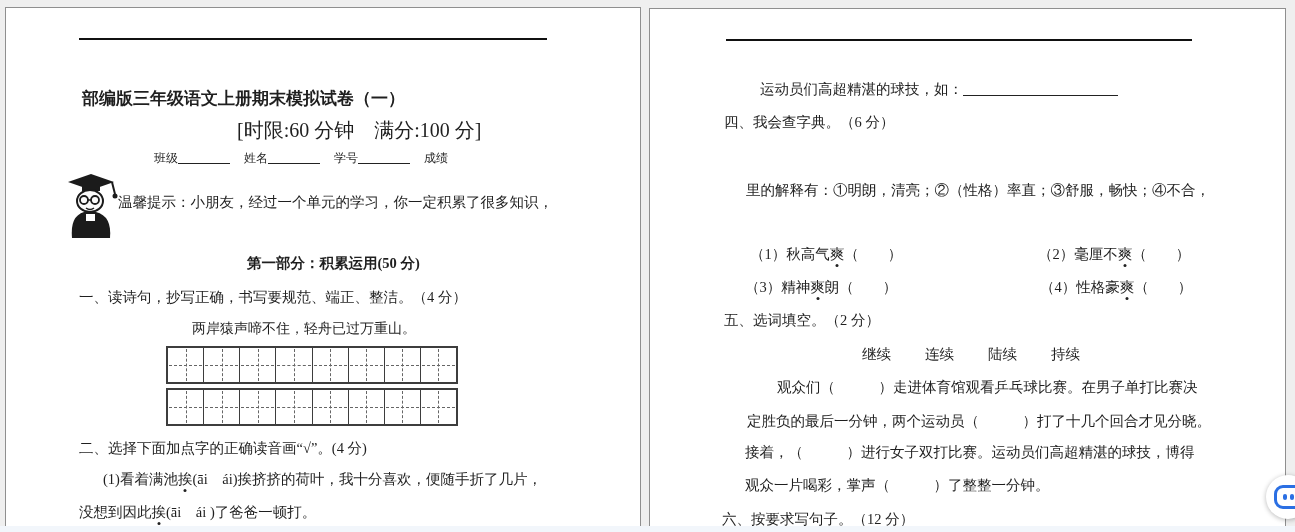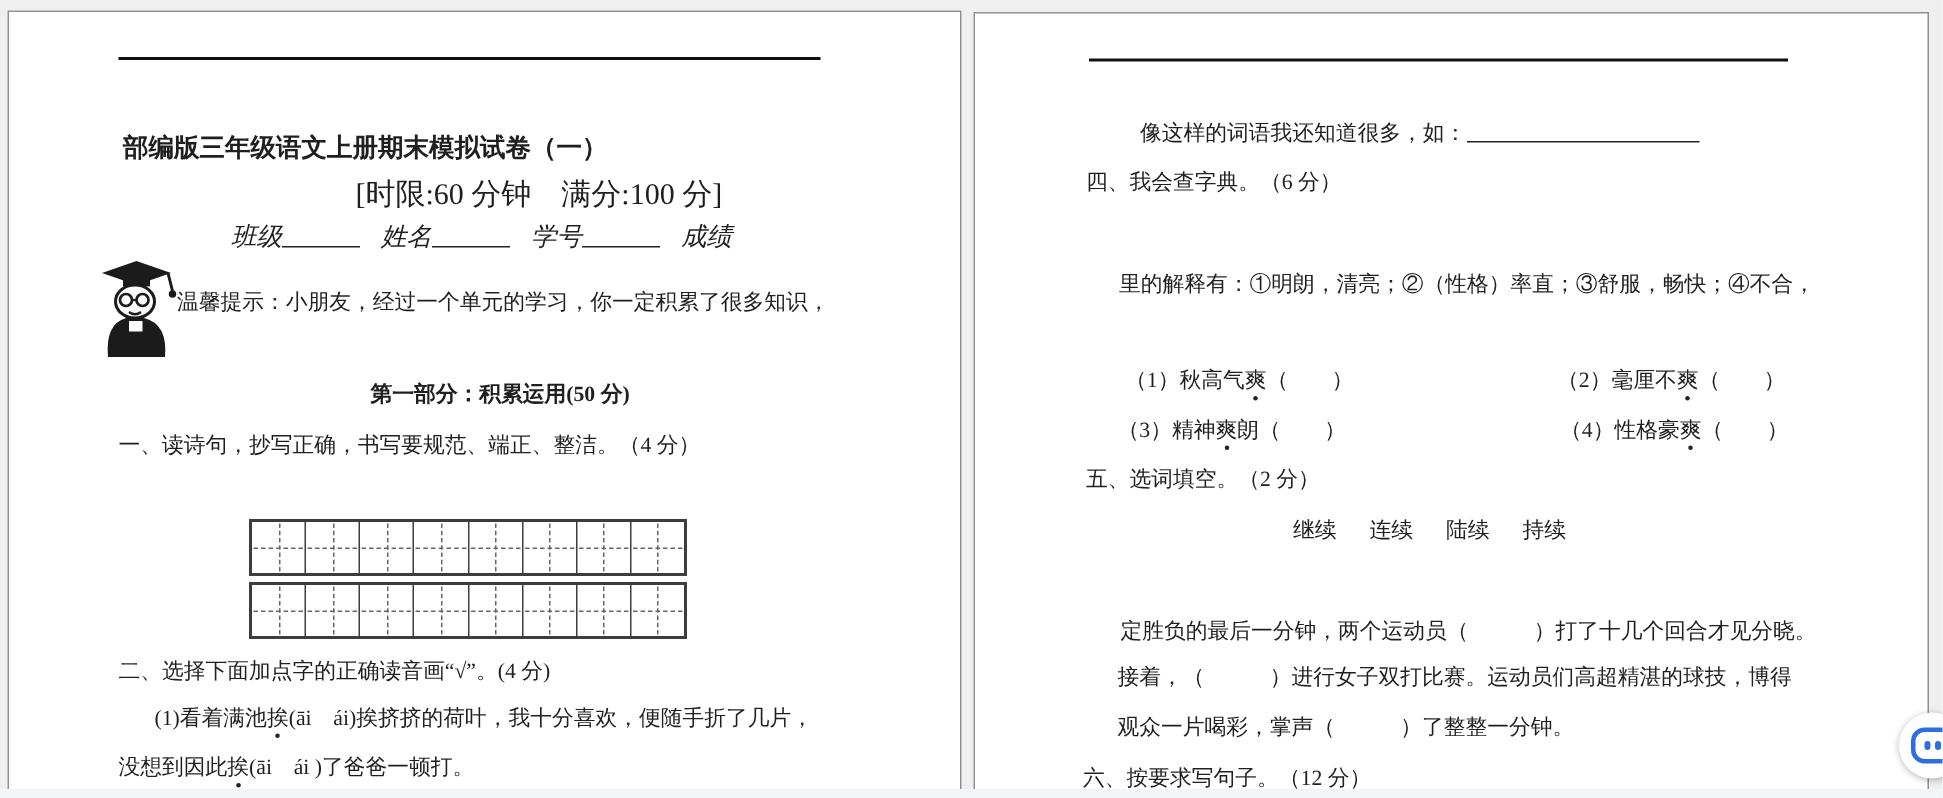--- a/index.html
+++ b/index.html
@@ -27,21 +27,21 @@
   .du{position:relative;display:inline-block;}
   .du::after{content:"";position:absolute;width:3px;height:3px;border-radius:50%;
     background:#222;left:50%;bottom:-4px;transform:translateX(-50%);}
   
   .grid-strip{position:absolute;left:160px;width:292px;height:38px;
     border:2px solid #3d3d3d;box-sizing:border-box;display:flex;background:#fff;}
   .grid-cell{flex:1;position:relative;border-right:1px solid #3d3d3d;}
   .grid-cell:last-child{border-right:none;}
   .grid-cell::before{content:"";position:absolute;left:1px;right:1px;top:50%;border-top:1px dashed #666;}
   .grid-cell::after{content:"";position:absolute;top:1px;bottom:1px;left:50%;border-left:1px dashed #666;}
-  .words-row{display:flex;gap:22px;}
+  .words-row{display:flex;gap:34px;}
   
   .mascot{position:absolute;left:56px;top:160px;width:58px;height:72px;}
   
   .fab{position:absolute;left:1266px;top:475px;width:44px;height:44px;border-radius:50%;
     background:#fff;box-shadow:0 1px 5px rgba(0,0,0,.28);display:flex;align-items:center;
     justify-content:center;z-index:6;cursor:pointer;}
   .fab-glyph{width:23px;height:18px;border:3px solid #2b6fe3;border-radius:9px;
     display:flex;gap:3px;align-items:center;justify-content:center;box-sizing:content-box;}
   .fab-glyph i{width:4px;height:6px;background:#2b6fe3;border-radius:2px;}
   .bottom-bar{position:absolute;left:0;top:526px;width:1295px;height:6px;background:#f2f6fb;z-index:5;}
@@ -49,21 +49,21 @@
 </head>
 <body>
 
 <div class="page page-left">
   <div class="rule" style="left:73px;top:30px;width:468px;"></div>
 
   <div class="line bold" style="left:76px;top:82px;font-size:17px;">部编版三年级语文上册期末模拟试卷（一）</div>
 
   <div class="line" style="left:231px;top:113px;font-size:20px;">[时限:60 分钟　满分:100 分]</div>
 
-  <div class="line" style="left:148px;top:141px;font-size:17px;font-style:italic;">
+  <div class="line" style="left:148px;top:141px;font-size:12px;">
     <span>班级</span><span class="blank w52"></span><span>姓名</span><span class="blank w52"></span><span>学号</span><span class="blank w52"></span><span>成绩</span>
   </div>
 
   <svg class="mascot" viewBox="0 0 58 72">
     <polygon points="6,14 29,6 52,14 29,22" fill="#1b1b1b"></polygon>
     <rect x="20" y="17" width="18" height="6" fill="#1b1b1b"></rect>
     <line x1="50" y1="14" x2="53" y2="26" stroke="#1b1b1b" stroke-width="2"></line>
     <circle cx="53" cy="28" r="2.5" fill="#1b1b1b"></circle>
     <ellipse cx="28" cy="33" rx="13" ry="11" fill="#fbfbfb" stroke="#1b1b1b" stroke-width="2"></ellipse>
     <circle cx="22" cy="32" r="4" fill="none" stroke="#1b1b1b" stroke-width="1.8"></circle>
@@ -73,20 +73,21 @@
     <path d="M10 70 q-2 -22 12 -26 l12 0 q16 4 14 26 z" fill="#1b1b1b"></path>
     <rect x="24" y="46" width="9" height="7" fill="#ffffff"></rect>
   </svg>
 
   <div class="line" style="left:112px;top:185px;">温馨提示：小朋友，经过一个单元的学习，你一定积累了很多知识，</div>
 
   <div class="line bold" style="left:241px;top:246px;">第一部分：积累运用(50 分)</div>
 
   <div class="line sec" style="left:73px;top:280px;">一、读诗句，抄写正确，书写要规范、端正、整洁。（4 分）</div>
 
+  <div class="line" style="left:186px;top:312px;font-size:14px;">两岸猿声啼不住，轻舟已过万重山。</div>
 
   <div class="grid-strip" style="top:338px;">
     <div class="grid-cell"></div>
       <div class="grid-cell"></div>
       <div class="grid-cell"></div>
       <div class="grid-cell"></div>
       <div class="grid-cell"></div>
       <div class="grid-cell"></div>
       <div class="grid-cell"></div>
       <div class="grid-cell"></div>
@@ -109,21 +110,21 @@
   </div>
   <div class="line" style="left:73px;top:495px;">
     <span>没想到因此</span><span class="du">挨</span><span>(āi　ái )了爸爸一顿打。</span>
   </div>
 </div>
 
 <div class="page page-right">
   <div class="rule" style="left:76px;top:30px;width:466px;"></div>
 
   <div class="line" style="left:110px;top:71px;">
-    <span>像这样的词语我还知道很多，如：</span><span class="blank w155"></span>
+    <span>运动员们高超精湛的球技，如：</span><span class="blank w155"></span>
   </div>
 
   <div class="line sec" style="left:74px;top:104px;">四、我会查字典。（6 分）</div>
 
   <div class="line" style="left:96px;top:172px;">里的解释有：①明朗，清亮；②（性格）率直；③舒服，畅快；④不合，</div>
 
   <div class="line" style="left:100px;top:236px;">
     <span>（1）</span><span>秋高气</span><span class="du">爽</span><span>（　　）</span>
   </div>
   <div class="line" style="left:388px;top:236px;">
@@ -138,20 +139,21 @@
 
   <div class="line sec" style="left:74px;top:302px;">五、选词填空。（2 分）</div>
 
   <div class="line words-row" style="left:212px;top:336px;">
     <span>继续</span>
     <span>连续</span>
     <span>陆续</span>
     <span>持续</span>
   </div>
 
+  <div class="line" style="left:127px;top:369px;">观众们（　　　）走进体育馆观看乒乓球比赛。在男子单打比赛决</div>
   <div class="line" style="left:97px;top:403px;">定胜负的最后一分钟，两个运动员（　　　）打了十几个回合才见分晓。</div>
   <div class="line" style="left:95px;top:434px;">接着，（　　　）进行女子双打比赛。运动员们高超精湛的球技，博得</div>
   <div class="line" style="left:95px;top:467px;">观众一片喝彩，掌声（　　　）了整整一分钟。</div>
 
   <div class="line sec" style="left:72px;top:501px;">六、按要求写句子。（12 分）</div>
 </div>
 
 <div class="fab">
   <div class="fab-glyph">
       <i></i>

